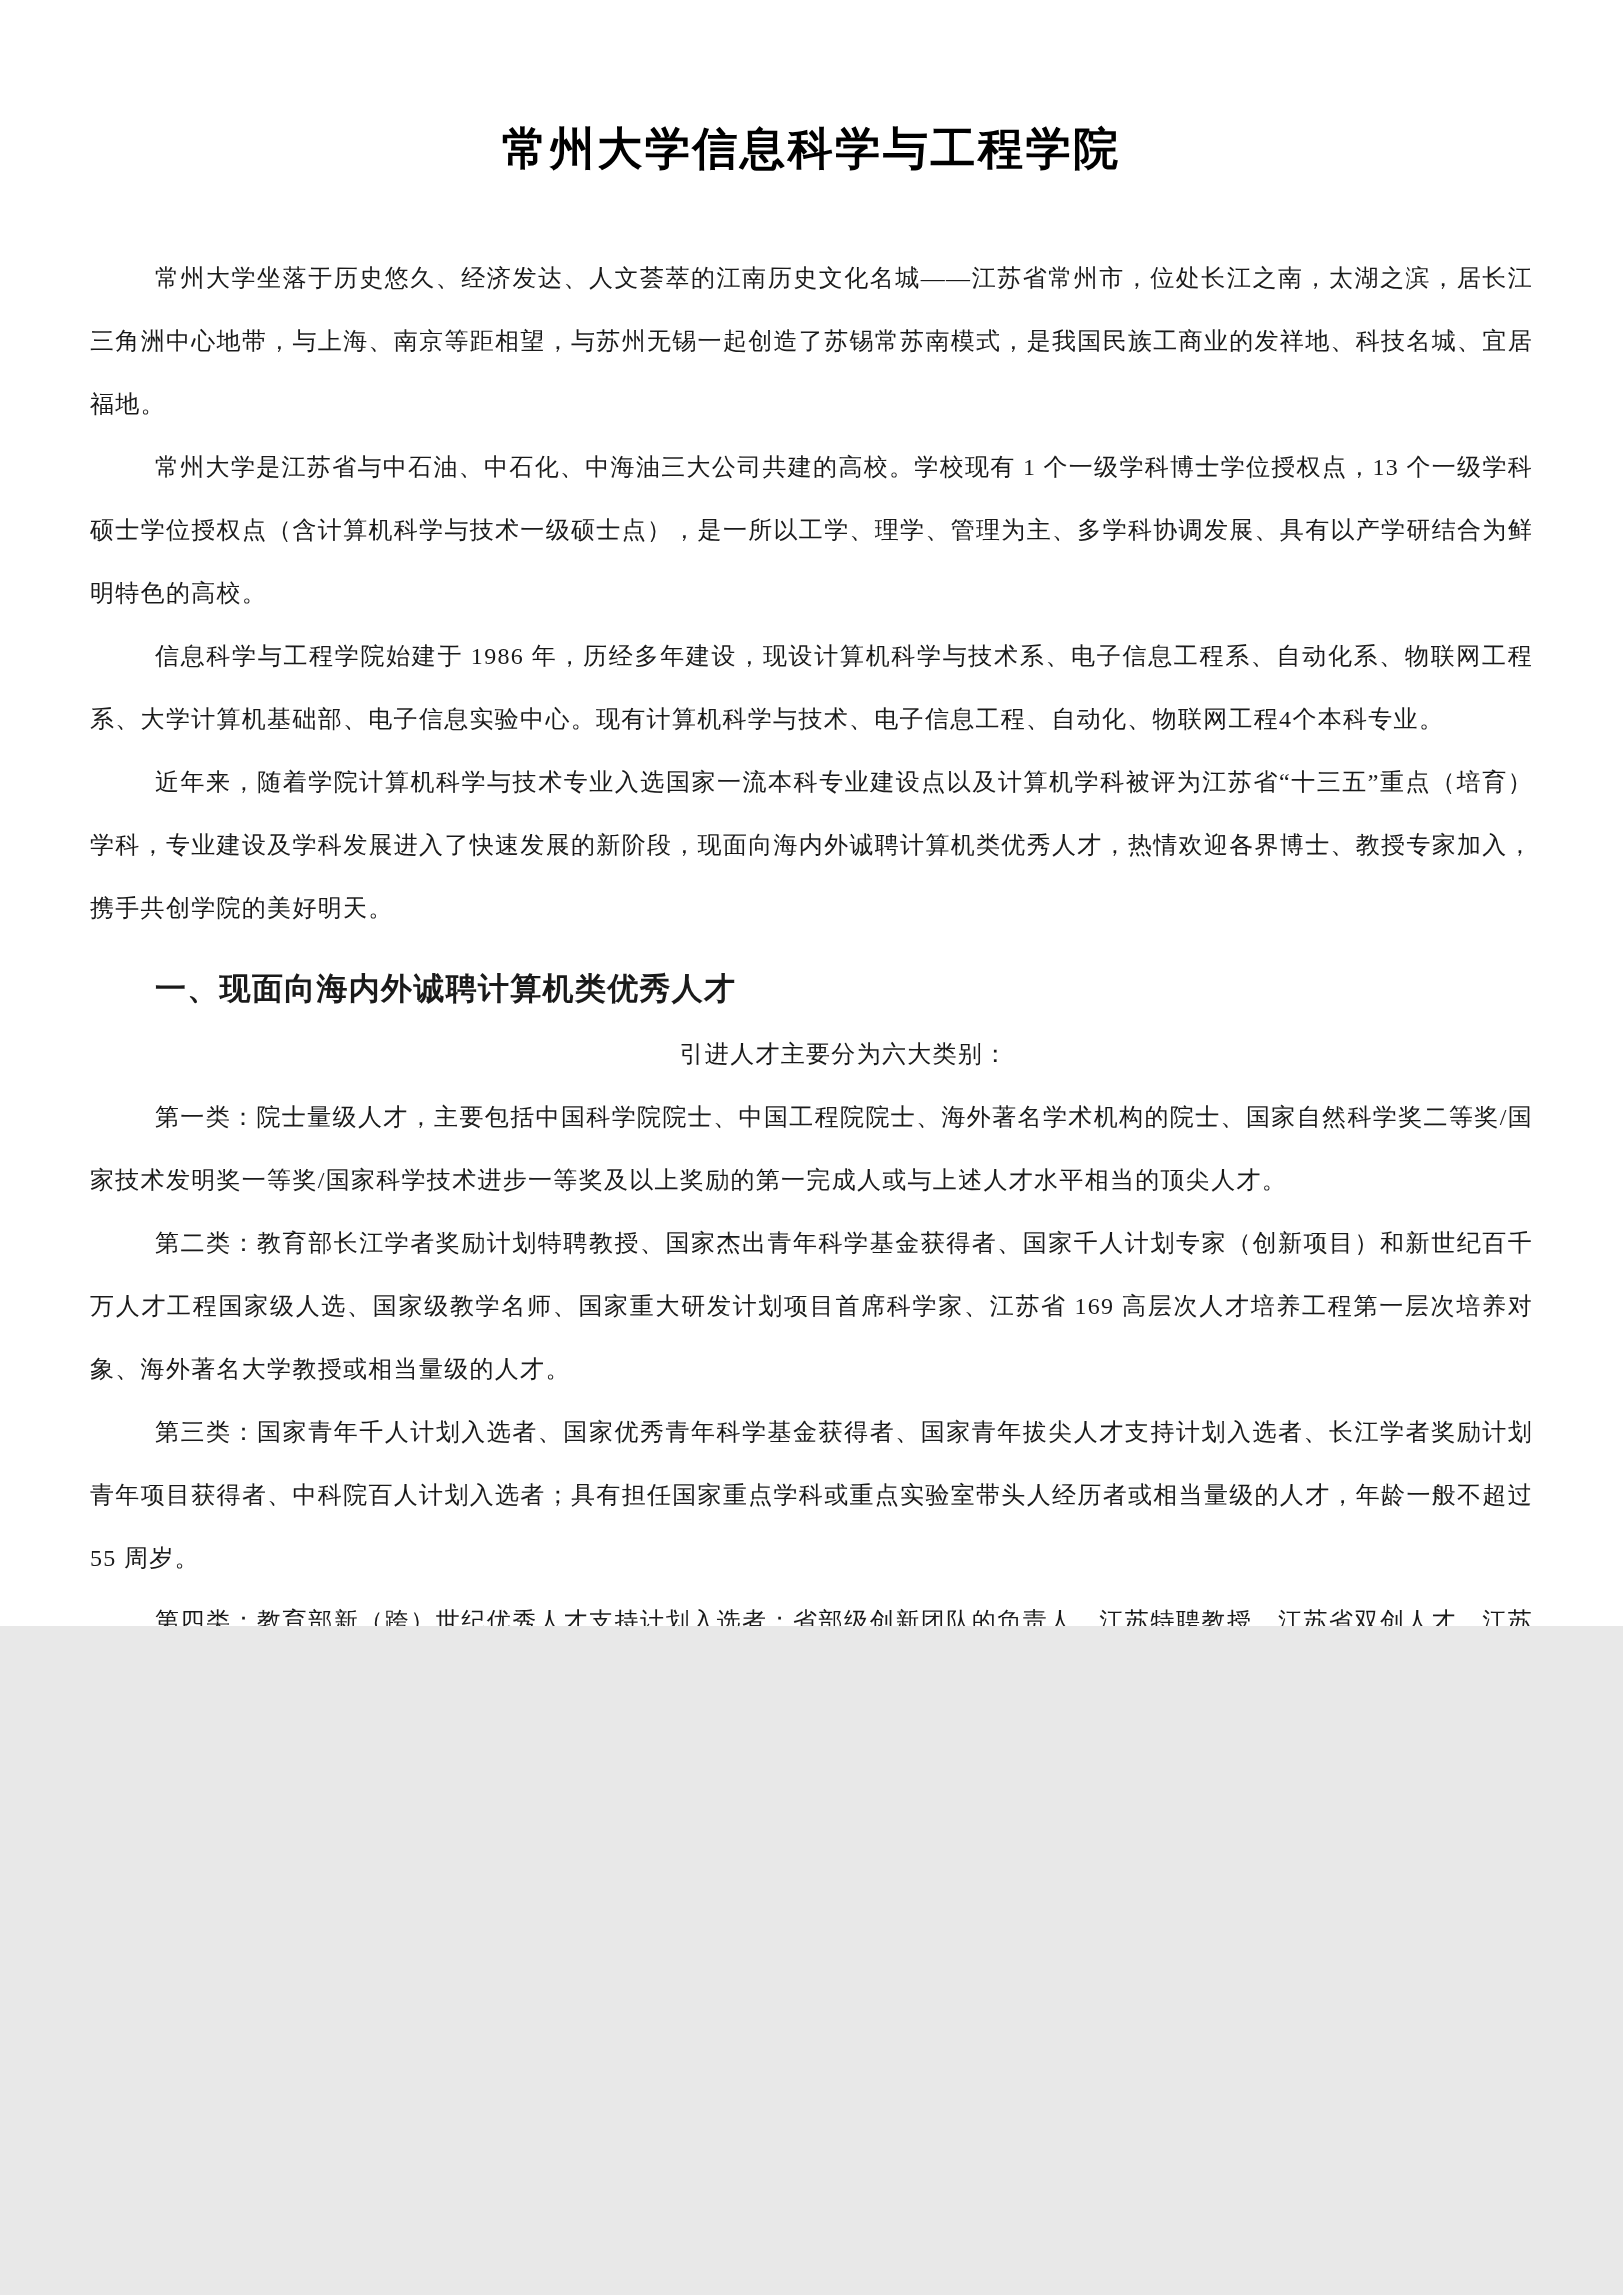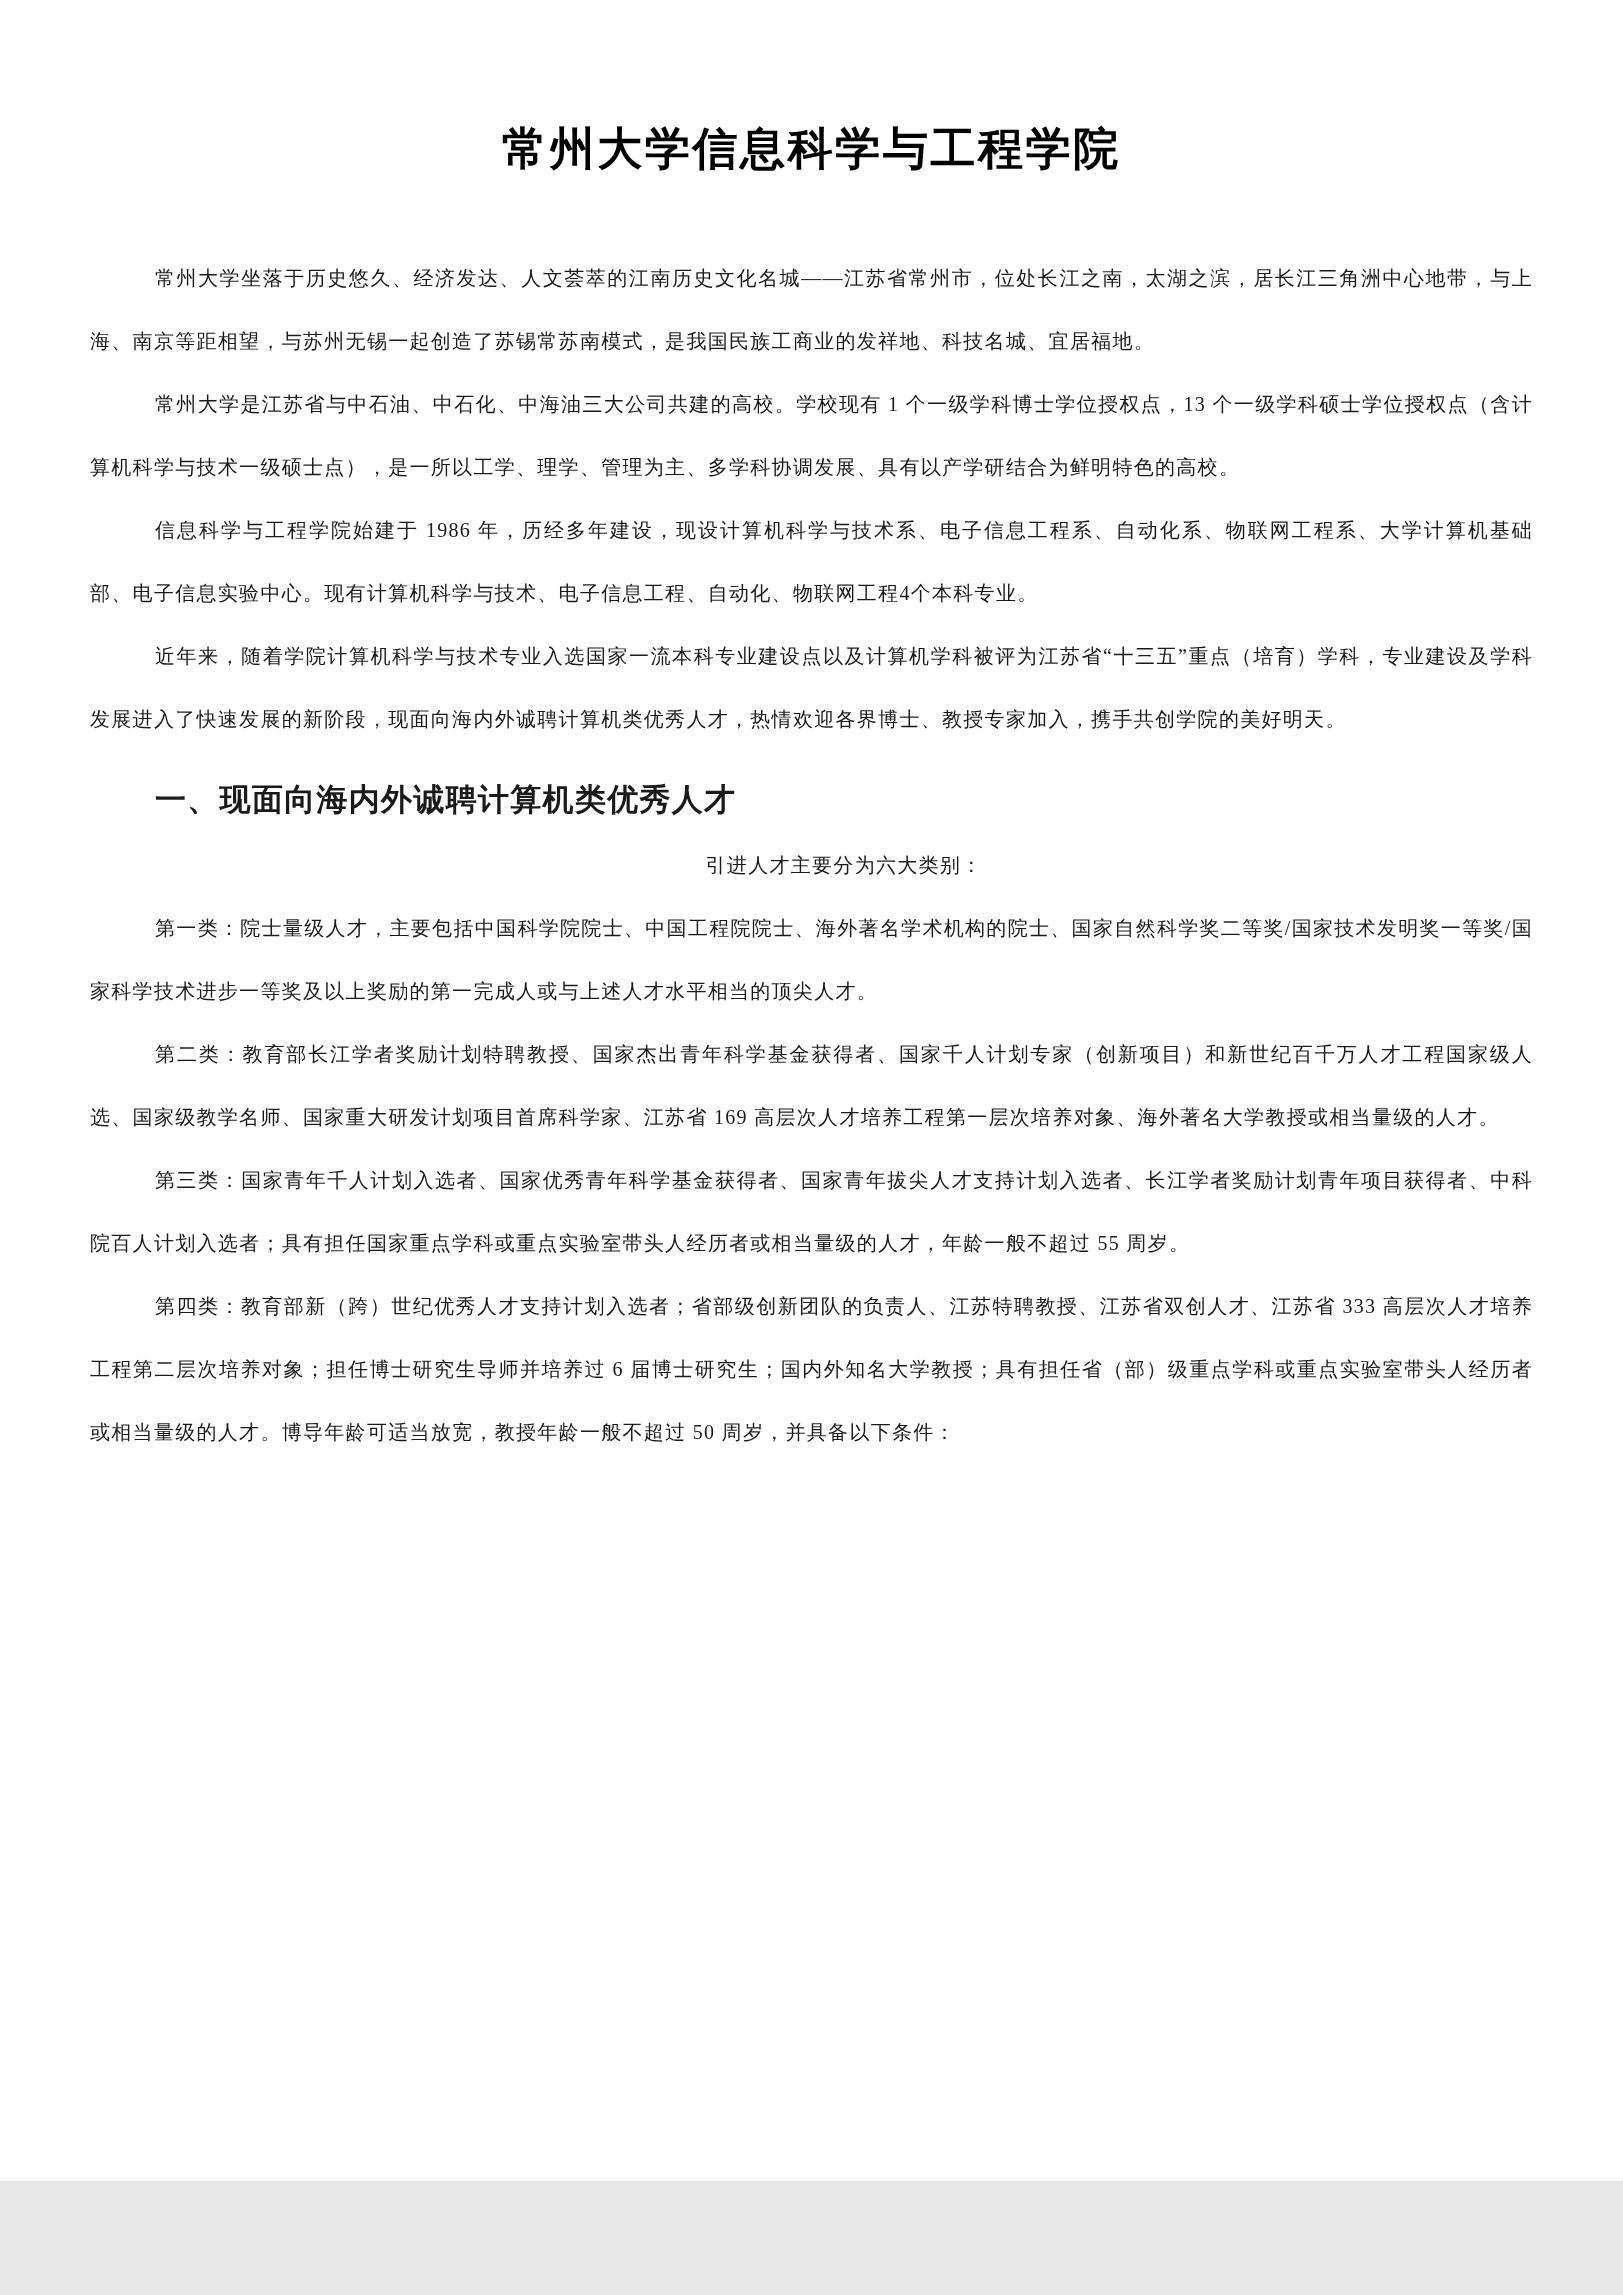--- a/index.html
+++ b/index.html
@@ -3,21 +3,21 @@
 <meta charset="utf-8">
 <style>
   html, body {
     margin: 0;
     padding: 0;
     background: #e8e8e8;
   }
   .page {
     position: relative;
     width: 1623px;
-    height: 2181px;
+    height: 1626px;
     margin: 0 auto;
     background: var(--page-bg, #ffffff);
     overflow: hidden;
     font-family: "Liberation Serif", "DejaVu Serif", serif;
     color: var(--text-color, #1a1a1a);
   }
   .content {
     padding: 0 90px;
   }
   .title-block {
@@ -31,21 +31,21 @@
     letter-spacing: 2.6px;
     text-align: center;
     color: var(--title-color, #000000);
     font-family: "Liberation Serif", "DejaVu Serif", serif;
   }
   .body-block {
     margin-top: 54px;
   }
   p.body {
     margin: 0;
-    font-size: 20px;
+    font-size: 24px;
     line-height: 63px;
     letter-spacing: 1.3px;
     text-align: justify;
     text-indent: 65px;
     word-break: break-all;
   }
   h2.section-heading {
     margin: 17px 0 2.6px 0;
     font-size: 31px;
     line-height: 63px;

